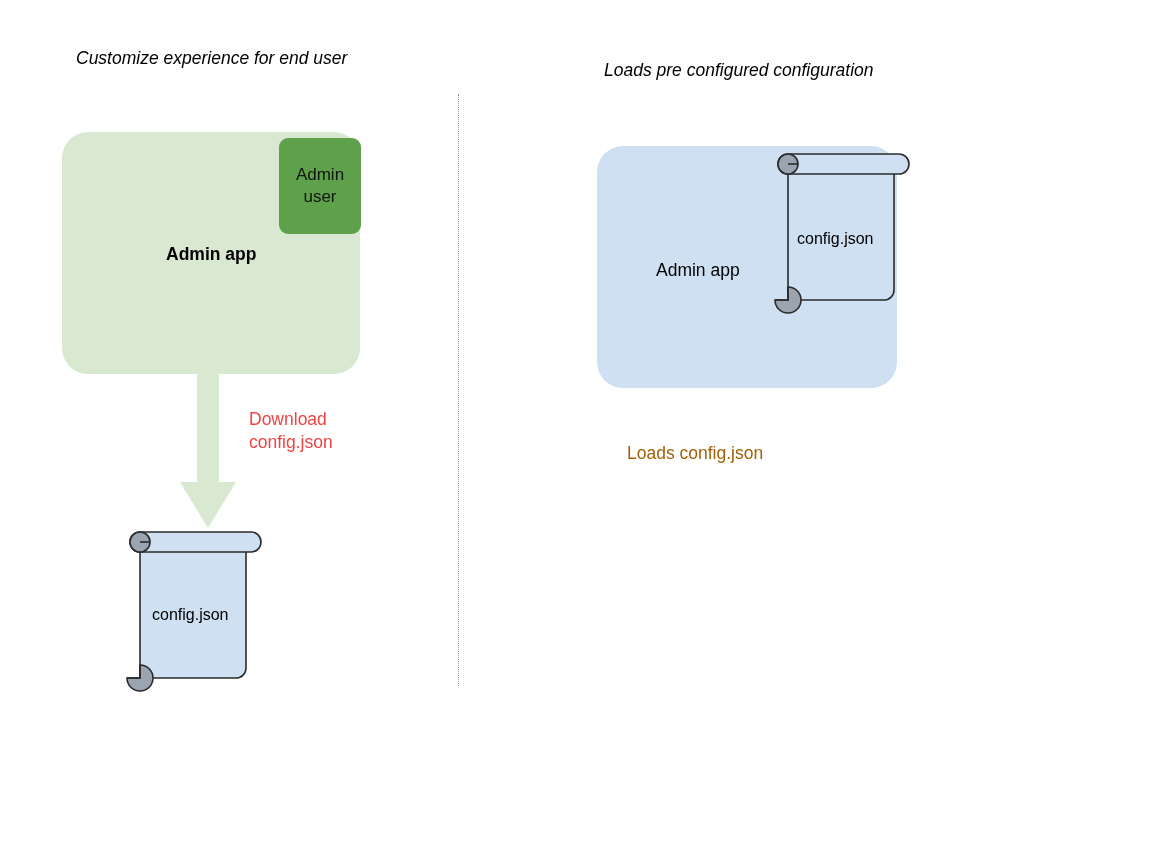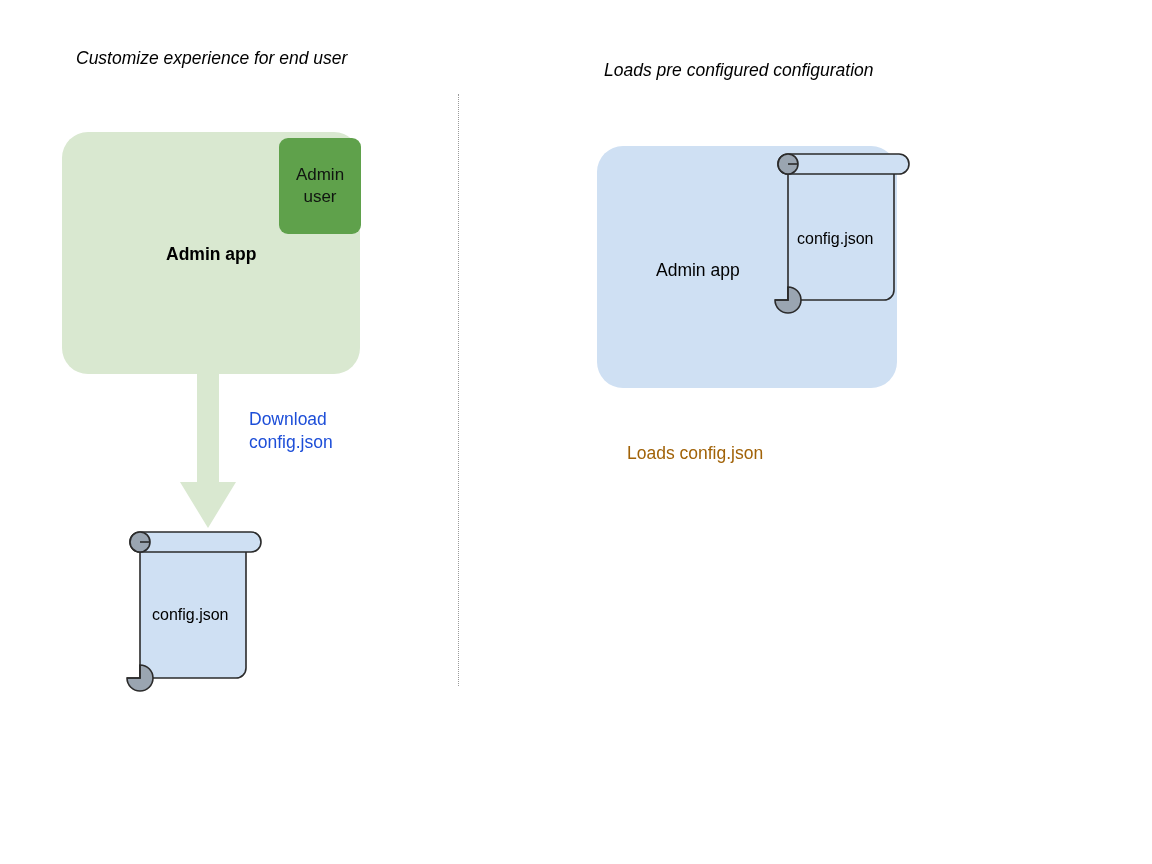--- a/index.html
+++ b/index.html
@@ -100,21 +100,21 @@
     height: 156px;
   }
 
   .arrow-label {
     position: absolute;
     left: 249px;
     top: 408px;
     font-size: 17.5px;
     line-height: 1.32;
     white-space: nowrap;
-    color: #1d4ed8;
+    color: #ef4444;
   }
 
   
   .doc-scroll { position: absolute; }
   #doc-left  { left: 118px; top: 528px;  width: 152px; height: 164px; }
   #doc-right { left: 766px; top: 150px;  width: 152px; height: 164px; }
 
   .doc-label {
     position: absolute;
     font-size: 16px;

